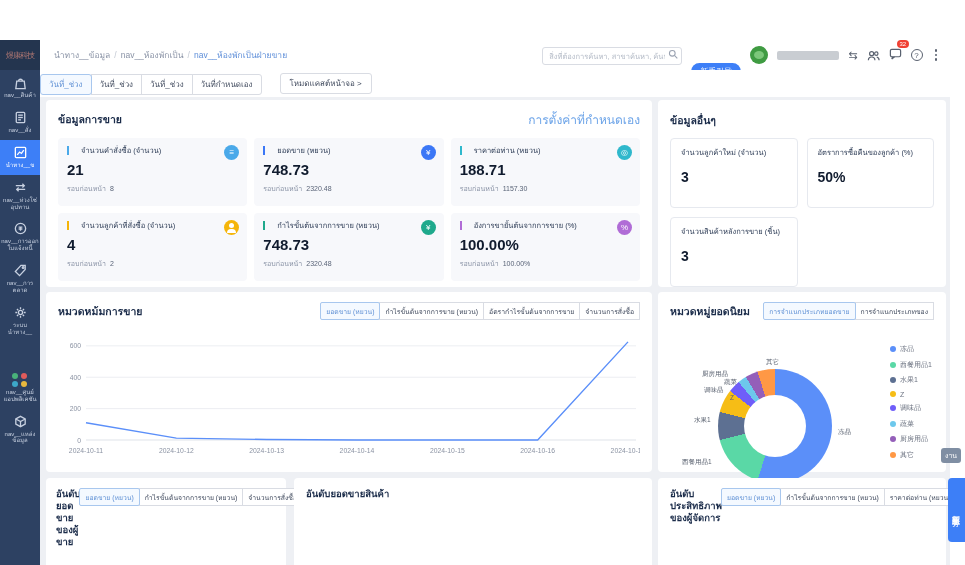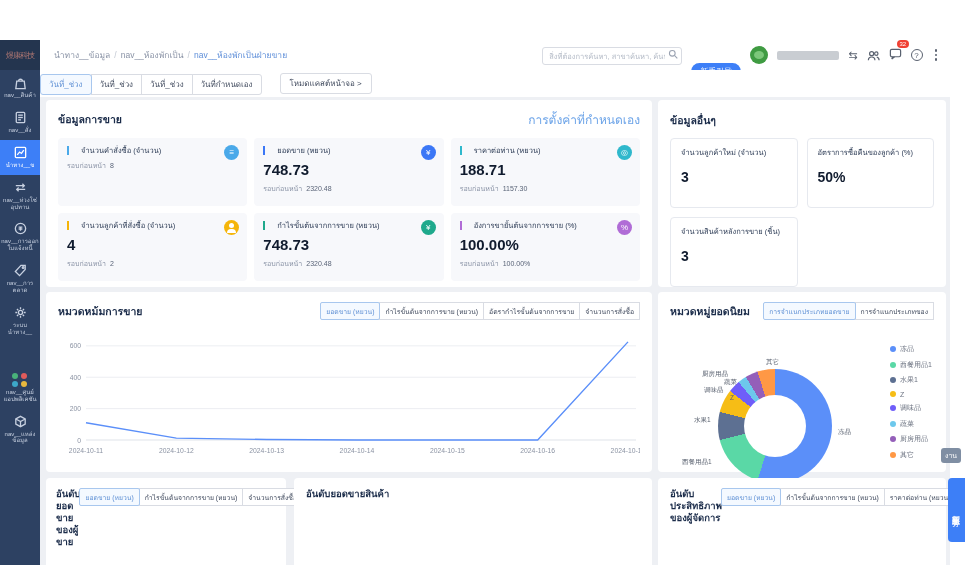--- a/index.html
+++ b/index.html
@@ -235,20 +235,21 @@
 
     <section class="panel" id="panel-sales">
       <div class="prow">
         <span class="ptitle">ข้อมูลการขาย</span>
         <span class="plink">การตั้งค่าที่กำหนดเอง</span>
       </div>
       <div id="kpi-grid">
           <div class="kcard">
             <div class="klabel" style="border-left-color:#4aa9e9">จำนวนคำสั่งซื้อ (จำนวน)</div>
             <div class="kicon" style="background:#4aa9e9">≡</div>
+            <div class="kval">21</div>
             <div class="kprev">รอบก่อนหน้า<b>8</b></div>
           </div>
           <div class="kcard">
             <div class="klabel" style="border-left-color:#3b77f6">ยอดขาย (หยวน)</div>
             <div class="kicon" style="background:#3b77f6">¥</div>
             <div class="kval">748.73</div>
             <div class="kprev">รอบก่อนหน้า<b>2320.48</b></div>
           </div>
           <div class="kcard">
             <div class="klabel" style="border-left-color:#2fb8cc">ราคาต่อท่าน (หยวน)</div>

